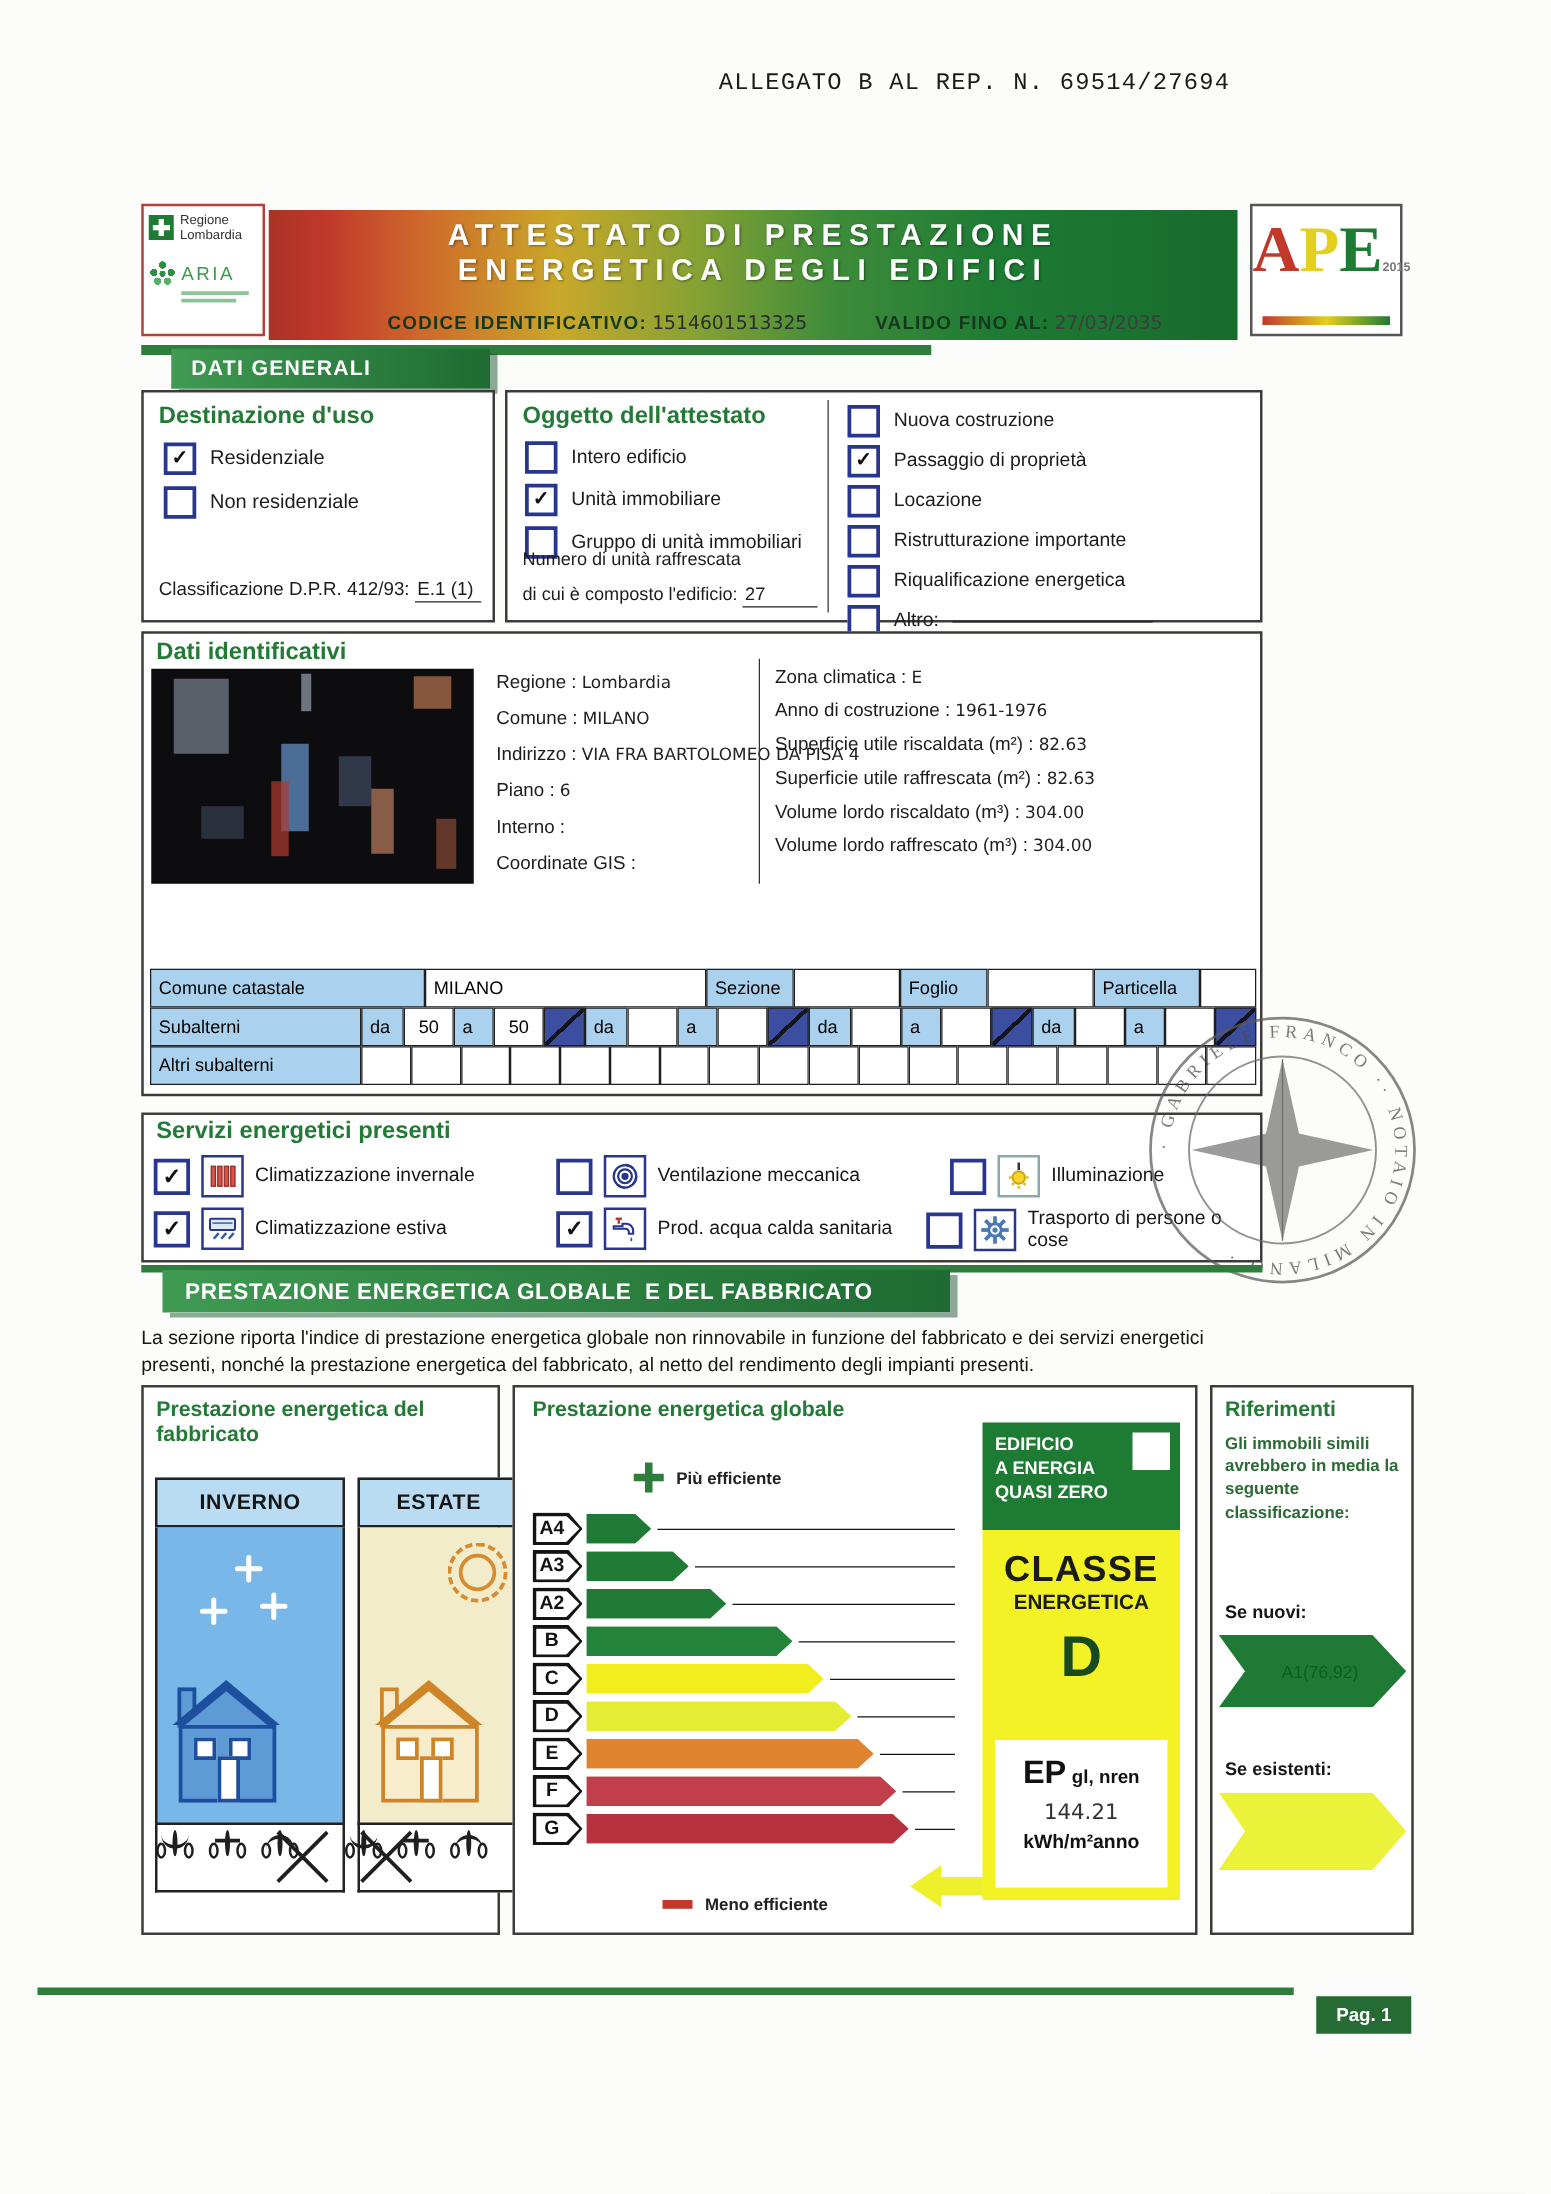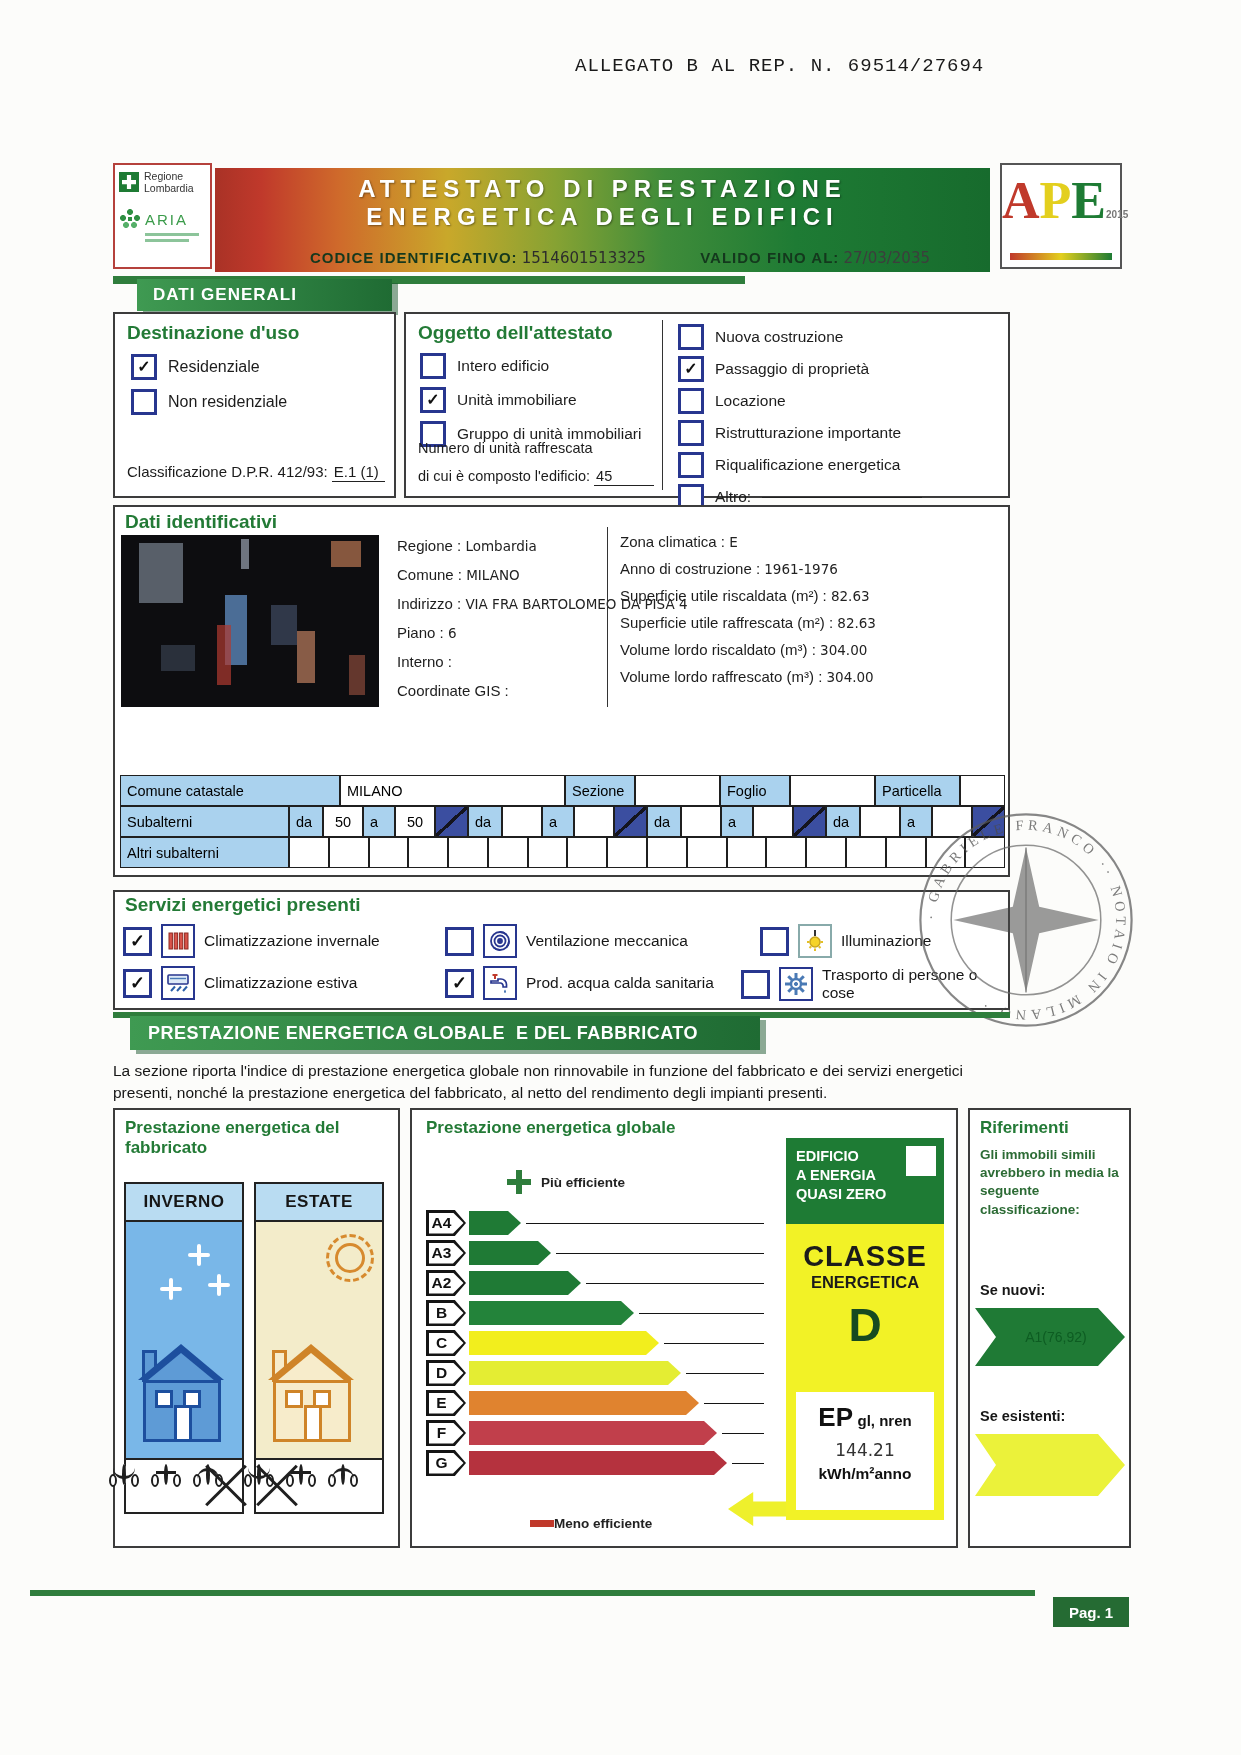--- a/index.html
+++ b/index.html
@@ -143,21 +143,21 @@
       <span class="cb">✓</span>
       <span>Unità immobiliare</span>
     </div>
     <div class="cbrow" style="margin:8px 0 0 14px;font-size:15.5px">
       <span class="cb"></span>
       <span>Gruppo di unità immobiliari</span>
     </div>
     <div style="position:absolute;left:12px;top:126px;font-size:14.5px;color:#1c1c1c">Numero di unità raffrescata</div>
     <div style="position:absolute;left:12px;top:154px;font-size:14.5px;color:#1c1c1c">
       <span>di cui è composto l'edificio:</span>
-      <span class="uline" style="padding-right:42px">45</span>
+      <span class="uline" style="padding-right:42px">27</span>
     </div>
 
     <div style="position:absolute;left:272px;top:8px">
       <div class="cbrow" style="margin-top:2px;font-size:15.5px">
         <span class="cb"></span>
         <span>Nuova costruzione</span>
       </div>
       <div class="cbrow" style="margin-top:6px;font-size:15.5px">
         <span class="cb">✓</span>
         <span>Passaggio di proprietà</span>
@@ -384,21 +384,21 @@
 
   <div class="abs" style="left:113px;top:1012px;width:897px;height:6px;background:#2f7d3c"></div>
   <div class="abs" style="left:130px;top:1016px;width:630px;height:34px;background:linear-gradient(90deg,#3f9a52,#1f6b33);box-shadow:6px 4px 0 rgba(25,85,45,.5);display:flex;align-items:center;padding-left:18px;color:#fff;font-weight:bold;font-size:18px;letter-spacing:.5px;box-sizing:border-box;white-space:pre">PRESTAZIONE ENERGETICA GLOBALE  E DEL FABBRICATO</div>
   <div class="abs" style="left:113px;top:1060px;width:912px;font-size:15.5px;color:#161616;line-height:1.45">La sezione riporta l'indice di prestazione energetica globale non rinnovabile in funzione del fabbricato e dei servizi energetici presenti, nonché la prestazione energetica del fabbricato, al netto del rendimento degli impianti presenti.</div>
 
   <div class="abs bx" style="left:113px;top:1108px;width:287px;height:440px">
     <div class="gtitle" style="font-size:17px;padding:8px 0 0 10px">Prestazione energetica del</div>
     <div class="gtitle" style="font-size:17px;padding:0 12px 0 10px">fabbricato</div>
     <div style="position:absolute;left:9px;top:72px;display:flex;gap:10px">
 
-      <div style="width:120px">
+      <div style="width:152px">
         <div class="colhead">INVERNO</div>
         <div class="colbody" style="background:#79b7e8">
           <span class="flake" style="left:62px;top:22px"></span>
           <span class="flake" style="left:34px;top:56px"></span>
           <span class="flake" style="left:82px;top:52px"></span>
           <div class="house" style="--hc:#1d4f9e;--hf:#5e9bd6;left:12px;top:118px">
             <span class="chimney"></span>
               <span class="roof"></span>
               <span class="roof2"></span>
             <span class="hbody">
@@ -523,21 +523,21 @@
           <span class="pent">
             <span class="pent-b"></span>
             <span class="pent-w"></span>
             <span class="pent-t">G</span>
           </span>
           <span class="carrow" style="width: 258px; background: rgb(181, 50, 62);"></span>
           <span class="cline"></span>
         </div>
     </div>
 
-    <div style="position:absolute;left:118px;top:406px;display:flex;align-items:center;">
+    <div style="position:absolute;left:118px;top:406px;display:flex;align-items:center;gap:10px">
       <span style="width:24px;height:7px;background:#c0392b;flex:none"></span>
       <span style="font-size:13.5px;font-weight:bold;color:#222">Meno efficiente</span>
     </div>
 
     <div style="position:absolute;left:316px;top:382px;width:60px;height:34px;background:#eef02c;clip-path:polygon(0 50%,42% 0,42% 28%,100% 28%,100% 72%,42% 72%,42% 100%)"></div>
 
     <div style="position:absolute;left:374px;top:28px;width:158px">
       <div style="position:relative;background:#1e7b34;height:86px;box-sizing:border-box;padding:9px 0 0 10px;color:#fff;font-weight:bold;font-size:14.5px;line-height:1.3">
         <div>EDIFICIO</div>
         <div>A ENERGIA</div>

